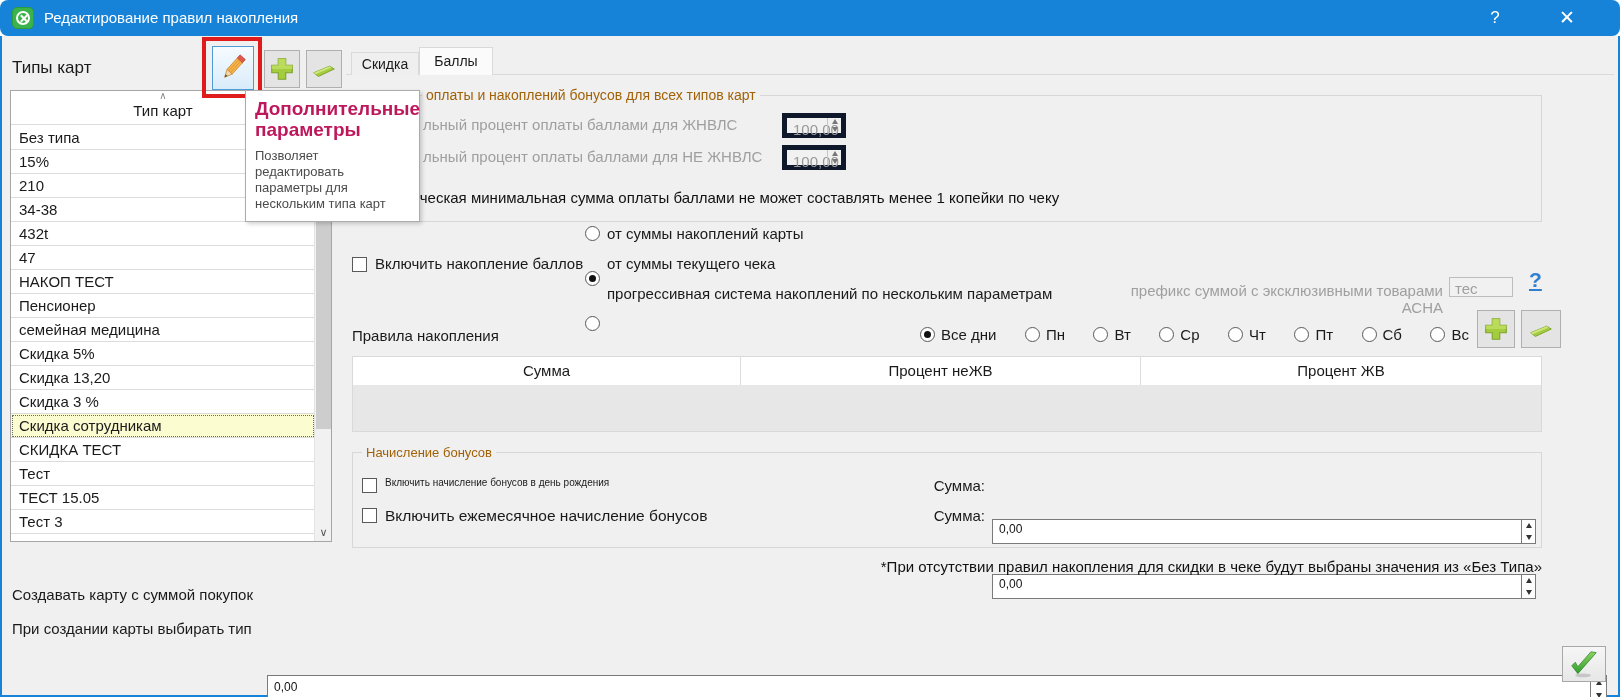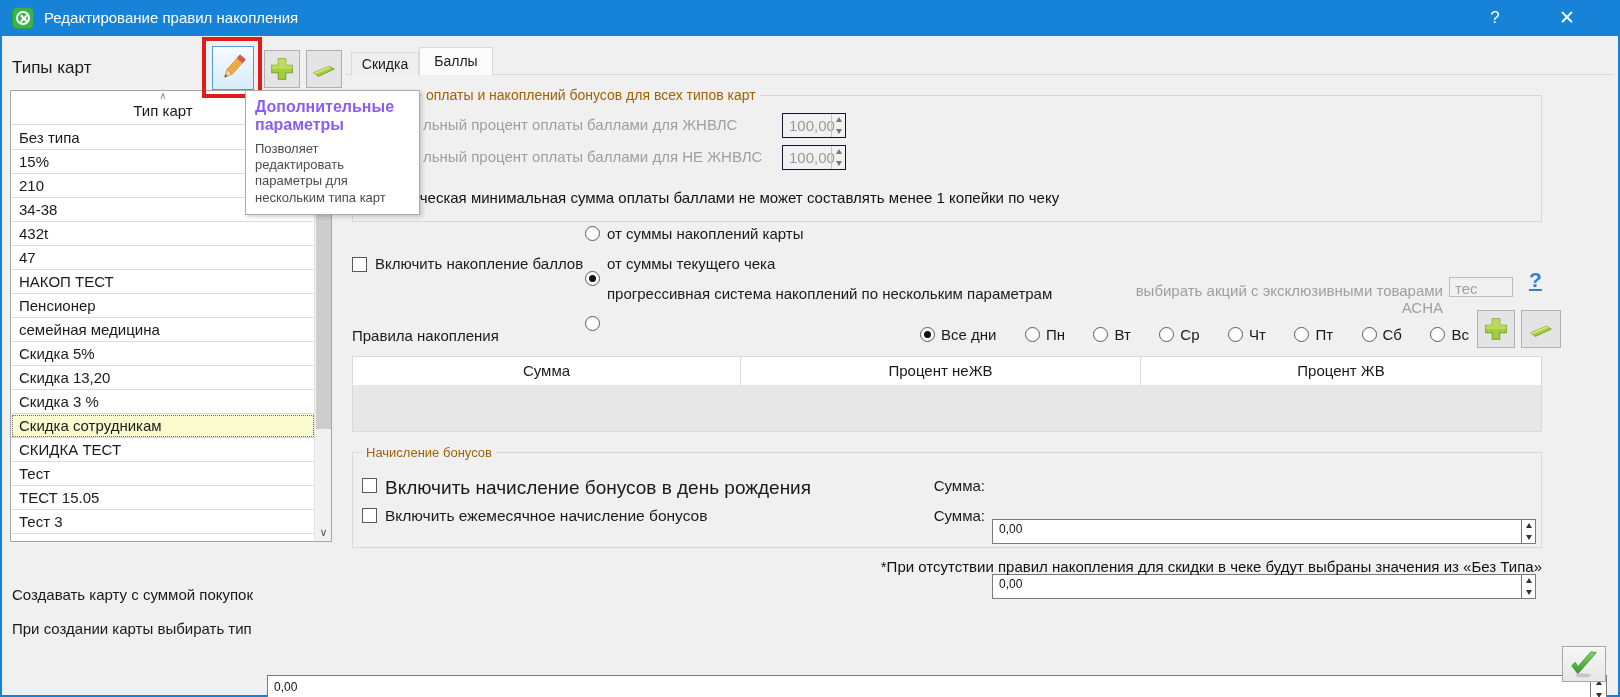--- a/index.html
+++ b/index.html
@@ -1,21 +1,21 @@
 <!DOCTYPE html>
 <html><head>
 <meta charset="utf-8">
 <style>
   * { margin:0; padding:0; box-sizing:border-box; }
   html,body { width:1620px; height:697px; }
   body { position:relative; font-family:"Liberation Sans",sans-serif; background:#fff; overflow:hidden; font-size:15px; color:#1a1a1a; }
   .abs { position:absolute; }
 
   
-  .titlebar { left:0; top:0; width:1620px; height:36px; background:#1683d9; color:#fff; }
+  .titlebar { left:0; top:0; width:1620px; height:36px; background:#1683d9; color:#fff;border-radius:8px; }
   .win-edge { background:#1683d9; }
   .body-bg { left:2px; top:36px; width:1616px; height:659px; background:#f0f0f0; }
   .title-text { left:44px; top:9px; font-size:15px; color:#fff; }
   .tb-btn { top:0; width:46px; height:36px; color:#fff; text-align:center; line-height:36px; font-size:17px; }
 
   .app-ico { left:12px; top:7px; width:22px; height:22px; background:#3ab44a; border-radius:5px; border:1px solid #2d9c3c; }
   .app-ico .circ { position:absolute; left:3px; top:3px; width:14px; height:14px; border:2px solid #fff; border-radius:50%; }
   .app-ico .x1,.app-ico .x2 { position:absolute; left:9.5px; top:6px; width:2px; height:9px; background:#fff; }
   .app-ico .x1 { transform:rotate(45deg);} .app-ico .x2 { transform:rotate(-45deg);}
 
@@ -32,35 +32,35 @@
   .rows { position:absolute; left:0; top:35px; width:304px; }
   .row { height:24px; line-height:23px; padding-left:8px; border-bottom:1px solid #dcdcdc; white-space:nowrap; overflow:hidden; }
   .row.sel { background:#fcfcd1; outline:1px dotted #6b6b6b; outline-offset:-2px; }
   .row.cut { height:10px; border-bottom:none; }
   .vscroll { position:absolute; right:0; top:0; bottom:0; width:17px; background:#f1f1f1; border-left:1px solid #e3e3e3; }
   .vs-up { position:absolute; top:0; left:0; width:17px; height:17px; color:#555; font-size:11px; text-align:center; line-height:16px; }
   .vs-dn { position:absolute; bottom:0; left:0; width:17px; height:17px; color:#555; font-size:11px; text-align:center; line-height:16px; }
   .vs-thumb { position:absolute; left:1px; top:70px; width:15px; height:268px; background:#cdcdcd; }
 
   .tooltip { left:245px; top:90px; width:175px; min-height:97px; background:#fff; border:1px solid #ababab; z-index:60; padding:7px 9px 8px 9px; box-shadow:2px 2px 4px rgba(0,0,0,.18); }
-  .tooltip .tt-title { font-weight:bold; font-size:16px; line-height:1.12; color:#8b5cf6; }
+  .tooltip .tt-title { font-weight:bold; font-size:19px; line-height:1.12; color:#be185d; }
   .tooltip .tt-body { margin-top:7px; font-size:13px; line-height:1.25; color:#4c4c4c; }
 
   
   .tab { border:1px solid #d9d9d9; border-bottom:none; text-align:center; font-size:14px; }
   .tab.inactive { left:351px; top:52px; width:68px; height:23px; line-height:22px; background:#efefef; }
   .tab.active { left:419px; top:47px; width:74px; height:28px; line-height:27px; background:#fbfbfb; z-index:5; }
   .tab-line { left:346px; top:74px; width:1268px; height:1px; background:#d9d9d9; }
 
   
   .grp { border:1px solid #d7d7d7; }
   .grp-title { background:#f0f0f0; padding:0 4px; color:#a16207; z-index:6; }
 
   .gray { color:#9f9f9f; }
-  .dspin { background:#f1f1f1; border:1px solid #0f172a; color:#999; }
+  .dspin { background:#f1f1f1; border:5px solid #0f172a; color:#999; }
   .dspin .val { position:absolute; left:6px; top:3px; font-size:15px; }
   .spin-col { position:absolute; right:0; top:0; bottom:0; width:14px; border-left:1px solid #c6c6c6; }
   .spin-col .u,.spin-col .d { position:absolute; left:0; width:100%; height:50%; display:flex; align-items:center; justify-content:center; }
   .spin-col .u { top:0; } .spin-col .d { bottom:0; }
   .tri-up { width:0; height:0; border-left:3.5px solid transparent; border-right:3.5px solid transparent; border-bottom:5px solid #777; }
   .tri-dn { width:0; height:0; border-left:3.5px solid transparent; border-right:3.5px solid transparent; border-top:5px solid #777; }
 
   .radio { width:15px; height:15px; border:1px solid #595959; border-radius:50%; background:#fff; position:relative; flex:0 0 auto; }
   .radio.on::after { content:""; position:absolute; left:3px; top:3px; width:7px; height:7px; background:#111; border-radius:50%; }
   .checkbox { width:15px; height:15px; border:1px solid #595959; background:#fff; }
@@ -207,21 +207,21 @@
 
 <div class="abs radio" style="left:585px;top:226px;"></div>
 <div class="abs" style="left:607px;top:225px;">от суммы накоплений карты</div>
 
 <div class="abs radio on" style="left:585px;top:256px;"></div>
 <div class="abs" style="left:607px;top:255px;text-align:right;">от суммы текущего чека</div>
 
 <div class="abs radio" style="left:585px;top:286px;"></div>
 <div class="abs" style="left:607px;top:285px;">прогрессивная система накоплений по нескольким параметрам</div>
 
-<div class="abs gray" style="left:1100px;top:282px;width:343px;text-align:right;">выбирать акций с эксклюзивными товарами АСНА</div>
+<div class="abs gray" style="left:1100px;top:282px;width:343px;text-align:right;">префикс суммой с эксклюзивными товарами АСНА</div>
 <div class="abs dfield" style="left:1449px;top:277px;width:64px;height:20px;">тес</div>
 <div class="abs help-q" style="left:1529px;top:268px;">?</div>
 
 <div class="abs" style="left:352px;top:327px;">Правила накопления</div>
 
 <div class="abs days-row">
   <span class="day">
       <span class="radio on"></span>
       <span>Все дни</span>
     </span>
@@ -272,21 +272,21 @@
   <div class="c" style="width:388px;">Сумма</div>
   <div class="c" style="width:400px;">Процент неЖВ</div>
   <div class="c" style="width:400px;">Процент ЖВ</div>
 </div>
 <div class="abs tbl-body" style="left:352px;top:385px;width:1190px;height:47px;"></div>
 
 <div class="abs grp" style="left:352px;top:452px;width:1190px;height:96px;"></div>
 <div class="abs grp-title" style="left:362px;top:445px;font-size:13px;">Начисление бонусов</div>
 
 <div class="abs checkbox" style="left:362px;top:478px;"></div>
-<div class="abs" style="left:385px;top:477px;font-size:19px;text-align:right;">Включить начисление бонусов в день рождения</div>
+<div class="abs" style="left:385px;top:477px;font-size:10px;text-align:right;">Включить начисление бонусов в день рождения</div>
 <div class="abs" style="left:905px;top:477px;width:80px;text-align:right;">Сумма:</div>
 <div class="abs efield" style="left:992px;top:474px;width:544px;height:25px;">
   <span class="val">0,00</span>
   <span class="spin-col" style="border-left:1px solid #7a7a7a;">
       <span class="u">
         <span class="tri-up" style="border-bottom-color:#333;"></span>
       </span>
       <span class="d">
         <span class="tri-dn" style="border-top-color:#333;"></span>
       </span>

